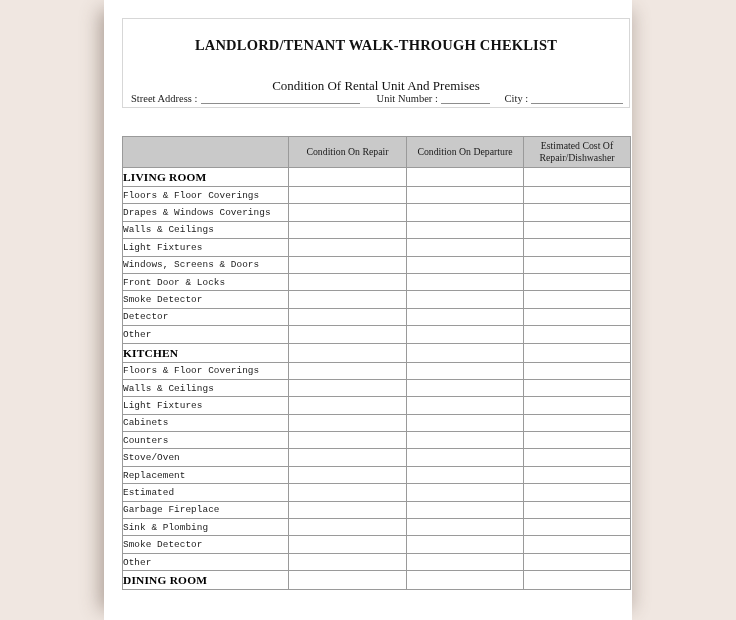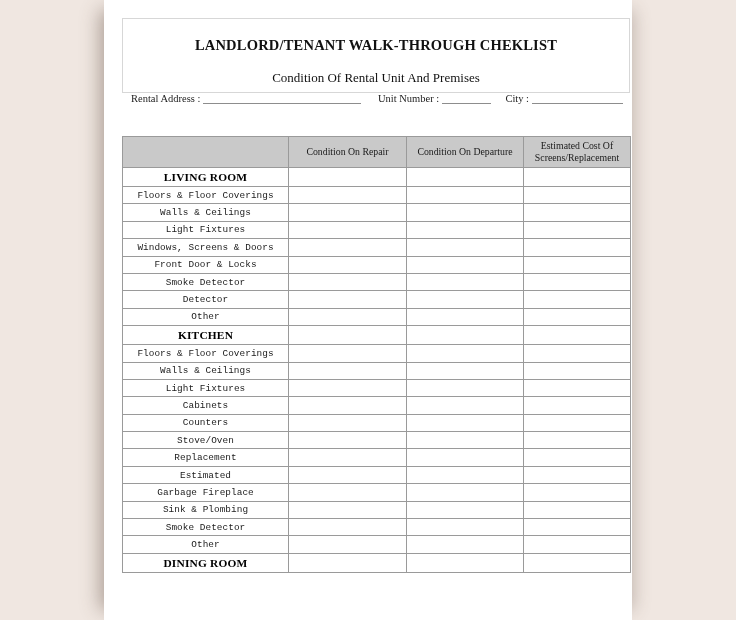--- a/index.html
+++ b/index.html
@@ -28,39 +28,39 @@
                  12px 0 16px -10px rgba(90, 70, 60, 0.30);
     overflow: hidden;
   }
 
   
   #title-block {
     position: absolute;
     left: 18px;
     top: 18px;
     width: 508px;
-    height: 75px;
+    height: 90px;
     border: 1px solid #d7d7d7;
     box-sizing: border-box;
     background: #fff;
   }
   #doc-title {
     text-align: center;
     font-size: 14.5px;
     font-weight: bold;
     letter-spacing: .2px;
     color: #111;
     margin-top: 18px;
   }
   #doc-subtitle {
     text-align: center;
     font-size: 13px;
     font-weight: normal;
     color: #111;
-    margin-top: 16px;
+    margin-top: 24px;
   }
   #id-line {
     position: absolute;
     left: 8px;
     right: 6px;
     top: 74px;
     display: flex;
     align-items: flex-end;
     font-size: 10.5px;
     color: #222;
@@ -106,21 +106,21 @@
     font-family: "Liberation Serif", serif;
     font-size: 9.8px;
     font-weight: normal;
     color: #1a1a1a;
     text-align: center;
     line-height: 1.25;
     border-color: #8a8a8a;
   }
   thead th.blank-head { background: #c9c9c9; }
 
-  tbody tr { height: 17.4px; text-align: center; }
+  tbody tr { height: 17.4px; }
 
   td.item-cell {
     font-family: Liberation Mono, monospace;
     font-size: 9.4px;
     color: #1b1b1b;
     padding-left: 5px;
     letter-spacing: .05px;
   }
   tr.section-row td.item-cell {
     font-family: "Liberation Serif", serif;
@@ -137,21 +137,21 @@
 </head>
 <body>
 
 <div id="page-sheet">
 
   <div id="title-block">
     <div id="doc-title">LANDLORD/TENANT WALK-THROUGH CHEKLIST</div>
     <div id="doc-subtitle">Condition Of Rental Unit And Premises</div>
 
     <div id="id-line">
-      <span class="field-label">Rental Address :</span>
+      <span class="field-label">Street Address :</span>
       <span class="field-rule" id="rule-street"></span>
       <span class="gap-md"></span>
       <span class="field-label">Unit Number :</span>
       <span class="field-rule" id="rule-unit"></span>
       <span class="gap-sm"></span>
       <span class="field-label">City :</span>
       <span class="field-rule" id="rule-city"></span>
     </div>
   </div>
 
@@ -162,38 +162,44 @@
         <col class="c-dep">
         <col class="c-cost">
     </colgroup>
     <thead>
       <tr>
         <th class="blank-head"></th>
         <th>Condition On Repair</th>
         <th>Condition On Departure</th>
         <th>
           <span>Estimated Cost Of</span><br>
-          <span>Screens/Replacement</span>
+          <span>Repair/Dishwasher</span>
         </th>
       </tr>
     </thead>
     <tbody id="checklist-body">
         <tr class="section-row">
           <td class="item-cell">LIVING ROOM</td>
           <td class="entry-cell"></td>
           <td class="entry-cell"></td>
           <td class="entry-cell"></td>
         </tr>
         <tr class="item-row">
           <td class="item-cell">Floors &amp; Floor Coverings</td>
           <td class="entry-cell"></td>
           <td class="entry-cell"></td>
           <td class="entry-cell"></td>
         </tr>
         <tr class="item-row">
+          <td class="item-cell">Drapes &amp; Windows Coverings</td>
+          <td class="entry-cell"></td>
+          <td class="entry-cell"></td>
+          <td class="entry-cell"></td>
+        </tr>
+        <tr class="item-row">
           <td class="item-cell">Walls &amp; Ceilings</td>
           <td class="entry-cell"></td>
           <td class="entry-cell"></td>
           <td class="entry-cell"></td>
         </tr>
         <tr class="item-row">
           <td class="item-cell">Light Fixtures</td>
           <td class="entry-cell"></td>
           <td class="entry-cell"></td>
           <td class="entry-cell"></td>

